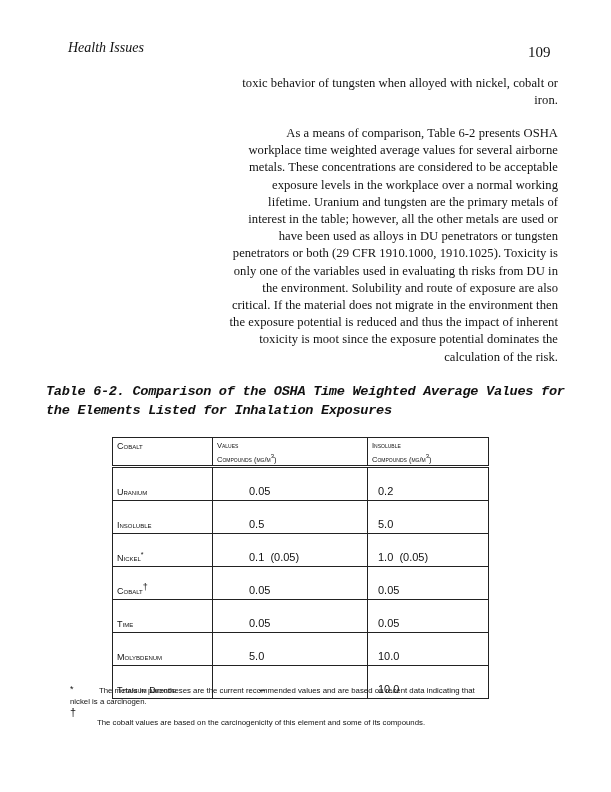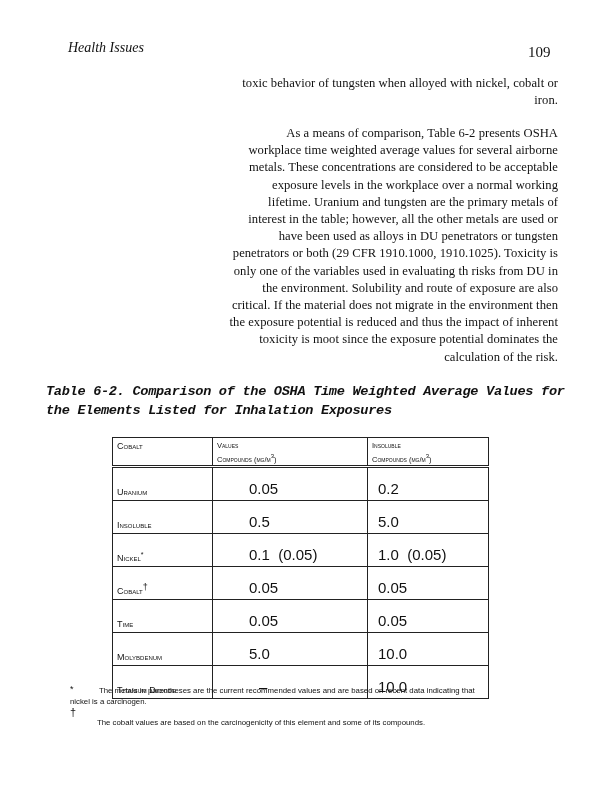--- a/index.html
+++ b/index.html
@@ -15,21 +15,21 @@
   .table-caption { position: absolute; left: 46px; top: 383px; width: 520px; font-family: Liberation Mono, monospace; font-style: italic; font-weight: bold; font-size: 13.6px; line-height: 18.5px; letter-spacing: -0.3px; }
 
   .osha-table { position: absolute; left: 112px; top: 437px; border-collapse: collapse; font-family: "Liberation Sans", sans-serif; font-size: 9px; }
   .osha-table td, .osha-table th { border: 1.2px solid #222; padding: 0 0 0 4px; vertical-align: bottom; text-align: left; font-weight: normal; }
   .osha-table th { height: 22px; vertical-align: top; padding-top: 3px; font-size: 7.5px; line-height: 10px; font-variant: small-caps; }
   .osha-table thead tr { border-bottom: 3px double #222; }
   .osha-table td { height: 29px; padding-bottom: 3px; }
   .osha-table .col-el { width: 95px; font-variant: small-caps; font-size: 9px; }
   .osha-table .col-sol { width: 118px; padding-left: 36px; }
   .osha-table .col-ins { width: 110px; padding-left: 10px; }
-  .osha-table td.col-sol, .osha-table td.col-ins { font-size: 15px; }
+  .osha-table td.col-sol, .osha-table td.col-ins { font-size: 11px; }
   .sup { font-size: 6px; vertical-align: super; }
   .mark { font-size: 9px; vertical-align: super; }
   .dash { padding-left: 46px; }
 
   .footnotes { position: absolute; left: 70px; top: 686px; width: 420px; font-family: "Liberation Sans", sans-serif; font-size: 7.8px; line-height: 10.5px; }
   .fn { position: relative; margin-bottom: 6px; }
   .fn-mark { position: absolute; left: 0; top: -2px; font-size: 9px; }
   .fn-text { display: block; text-indent: 29px; }
   .fn2 .fn-mark { top: -6px; font-size: 11px; }
   .fn2 .fn-text { padding-top: 5px; text-indent: 27px; }

